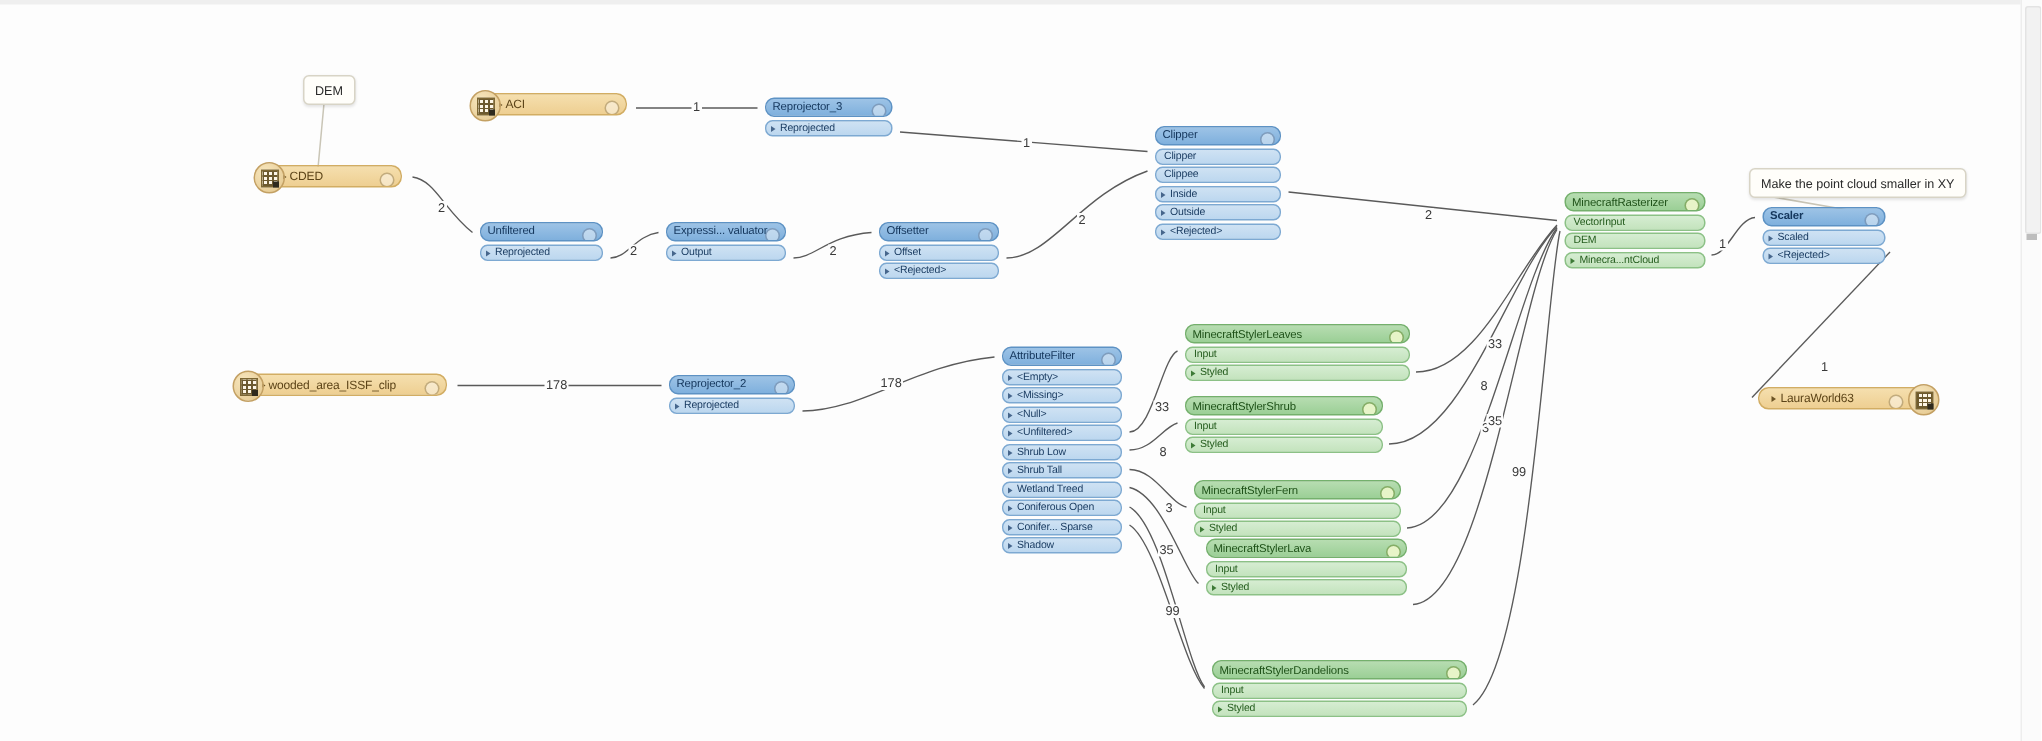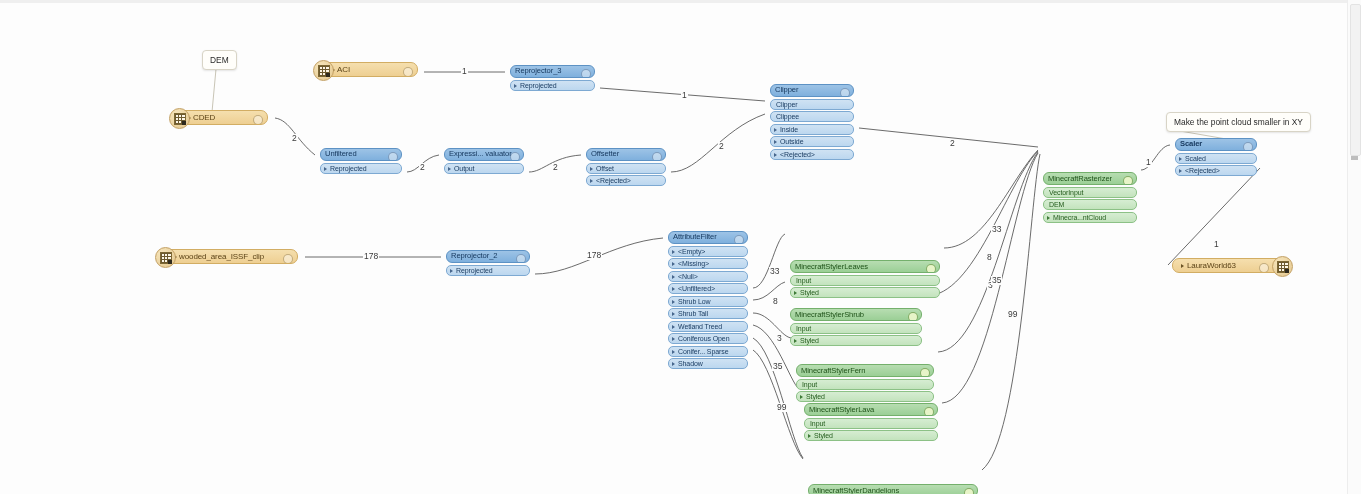--- a/index.html
+++ b/index.html
@@ -89,21 +89,20 @@
     background: linear-gradient(#cfe2f3, #bcd7ef);
     border: 1px solid #7da9d2;
     color: #17395f;
   }
 
   
   .t-green .node-header {
     background: linear-gradient(#b7ddb1, #9bcf96);
     border: 1px solid #74b06c;
     color: #1f5219;
-    margin-top: 44px;
   }
   .t-green .node-port {
     background: linear-gradient(#d6edd2, #c3e3bd);
     border: 1px solid #8cc186;
     color: #245c1d;
   }
   .t-green .node-port .tri { border-left-color: #3d7a36; }
 
   
   .t-tan .node-header {

